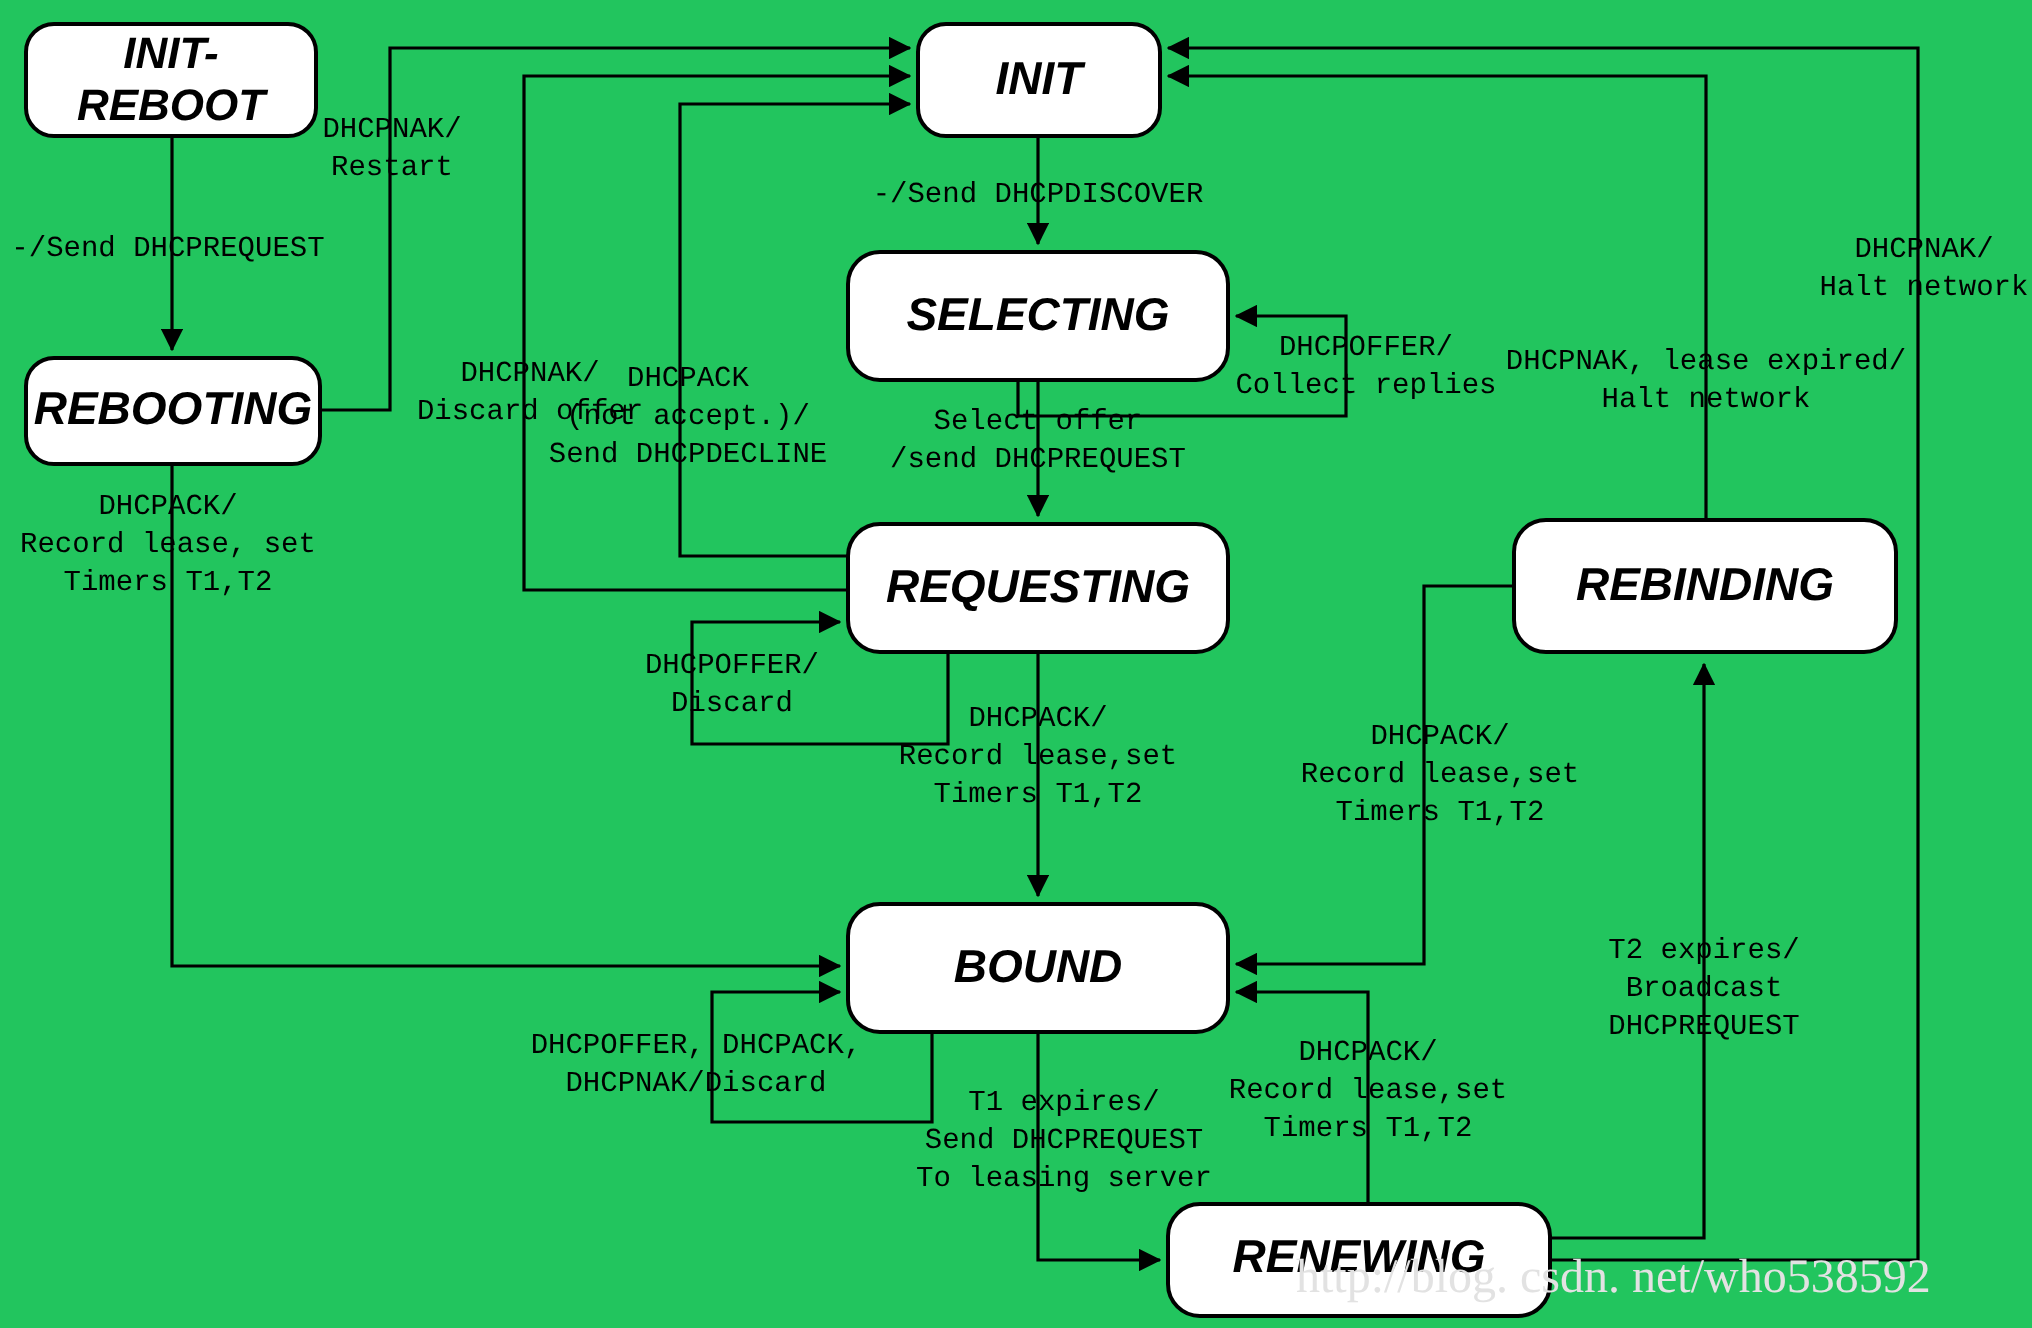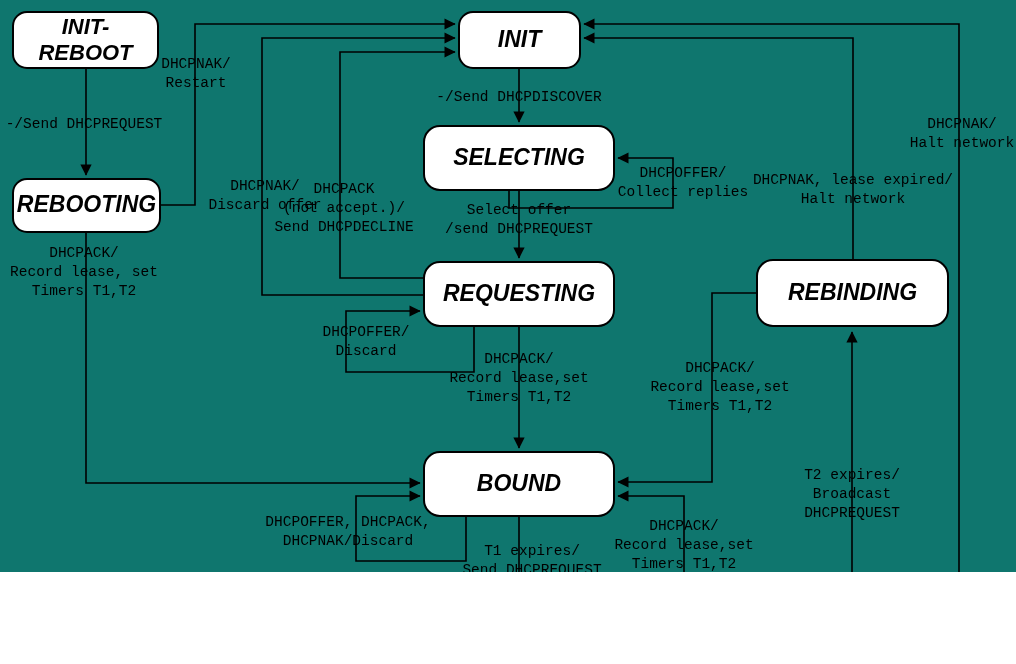--- a/index.html
+++ b/index.html
@@ -3,22 +3,22 @@
 <meta charset="utf-8">
 <style>
   html, body {
     margin: 0;
     padding: 0;
     background: #ffffff;
   }
   #diagram-root {
     position: relative;
     width: 1016px;
-    height: 572px;
-    background: #0f766e;
+    height: 664px;
+    background: #22c55e;
     font-family: "Liberation Sans", sans-serif;
     overflow: hidden;
   }
   svg.canvas {
     position: absolute;
     left: 0;
     top: 0;
     width: 1016px;
     height: 664px;
   }

